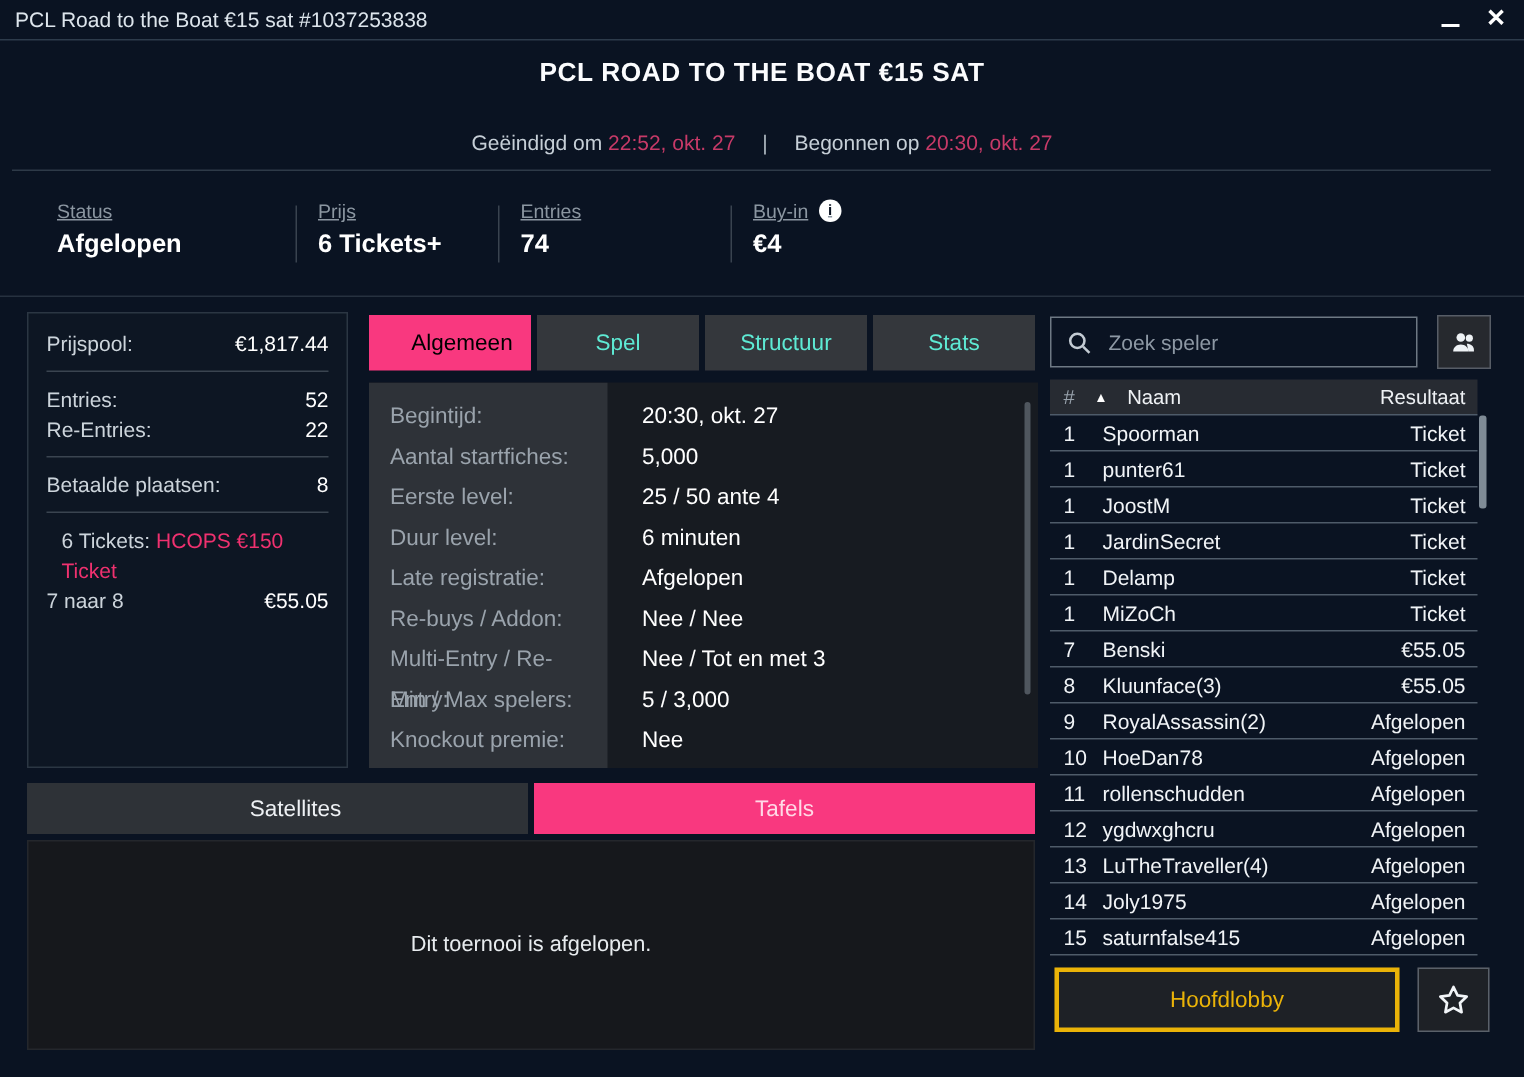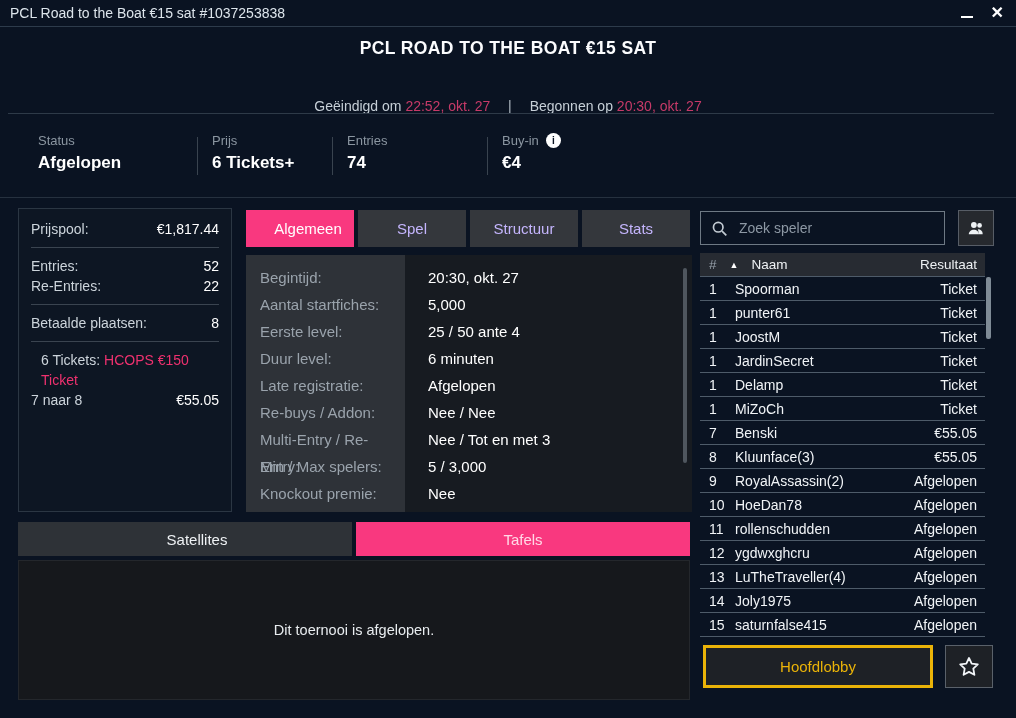--- a/index.html
+++ b/index.html
@@ -12,45 +12,45 @@
   .titlebar{position:absolute;top:0;left:0;right:0;height:27px;display:flex;align-items:center;
     padding:0 12px 0 10px;box-sizing:border-box;border-bottom:1px solid #2d3b4b;}
   .titlebar-text{font-size:14px;color:#dde5ec;}
   .win-controls{margin-left:auto;display:flex;align-items:center;gap:16px;}
   .min-btn{width:16px;height:16px;display:flex;align-items:flex-end;justify-content:center;cursor:pointer;padding-bottom:3px;box-sizing:border-box;}
   .min-glyph{width:12px;height:2px;background:#fff;}
   .close-btn{font-size:16px;font-weight:bold;color:#fff;cursor:pointer;line-height:16px;}
   
   .lobby-title{position:absolute;top:38px;left:0;right:0;text-align:center;
     font-size:17.5px;font-weight:bold;letter-spacing:.4px;color:#fbfcfe;}
-  .subtitle{position:absolute;top:98px;left:0;right:0;text-align:center;font-size:14px;color:#c6cfd7;}
+  .subtitle{position:absolute;top:87px;left:0;right:0;text-align:center;font-size:14px;color:#c6cfd7;}
   .subtitle .time{color:#c73a68;}
   .subtitle .sep{margin:0 14px;color:#aeb8c1;}
   .hr1{position:absolute;top:113px;left:8px;right:22px;height:1px;background:#2e3a48;}
   .hr2{position:absolute;top:197px;left:0;right:0;height:1px;background:#26313f;}
   
   .stat{position:absolute;top:133px;}
-  .stat .s-label{font-size:13px;color:#8b96a1;display:flex;align-items:center;gap:7px;}
+  .stat .s-label{font-size:13px;color:#8b96a1;display:flex;align-items:center;gap:7px;text-decoration:underline;}
   .stat .s-value{font-size:17px;font-weight:bold;color:#ffffff;margin-top:5px;}
   .stat-div{position:absolute;top:137px;width:1px;height:38px;background:#39434f;}
   .info-badge{width:15px;height:15px;border-radius:50%;background:#ffffff;color:#0a1322;
     font-size:10px;font-weight:bold;display:flex;align-items:center;justify-content:center;cursor:pointer;}
   
   .left-panel{position:absolute;left:18px;top:208px;width:214px;height:304px;box-sizing:border-box;
     background:#0d1623;border:1px solid #2b3643;padding:10px 12px;font-size:14px;color:#ccd4db;}
   .lp-row{display:flex;justify-content:space-between;line-height:20px;}
   .lp-row .lp-val{color:#ffffff;}
   .lp-div{height:1px;background:#3a4450;margin:8px 0;}
   .lp-ticket{padding-left:10px;line-height:20px;}
   .lp-ticket .pink{color:#ef316f;}
   
   .tabs{position:absolute;left:246px;top:210px;display:flex;gap:4px;}
   .tab{width:108px;height:37px;box-sizing:border-box;display:flex;align-items:center;justify-content:center;
-    background:#34373c;color:#c4b5fd;font-size:15px;cursor:pointer;}
-  .tab.active{background:#f9387f;color:#ffffff;padding-left:16px;}
+    background:#34373c;color:#5eead4;font-size:15px;cursor:pointer;}
+  .tab.active{background:#f9387f;color:#000000;padding-left:16px;}
   
   .info-panel{position:absolute;left:246px;top:255px;width:446px;height:257px;overflow:hidden;background:#171b21;}
   .info-labelcol{position:absolute;left:0;top:0;width:159px;height:100%;background:#2e3238;}
   .info-rows{position:absolute;left:0;top:9px;right:0;}
   .info-row{display:flex;height:27px;line-height:27px;font-size:15px;}
   .info-label{width:159px;box-sizing:border-box;padding-left:14px;color:#9aa3ac;}
   .info-value{padding-left:23px;color:#ffffff;}
   .info-scrollthumb{position:absolute;left:683px;top:268px;width:4px;height:195px;background:#4f565e;border-radius:2px;cursor:pointer;}
   
   .subtab{position:absolute;top:522px;height:34px;width:334px;box-sizing:border-box;display:flex;

